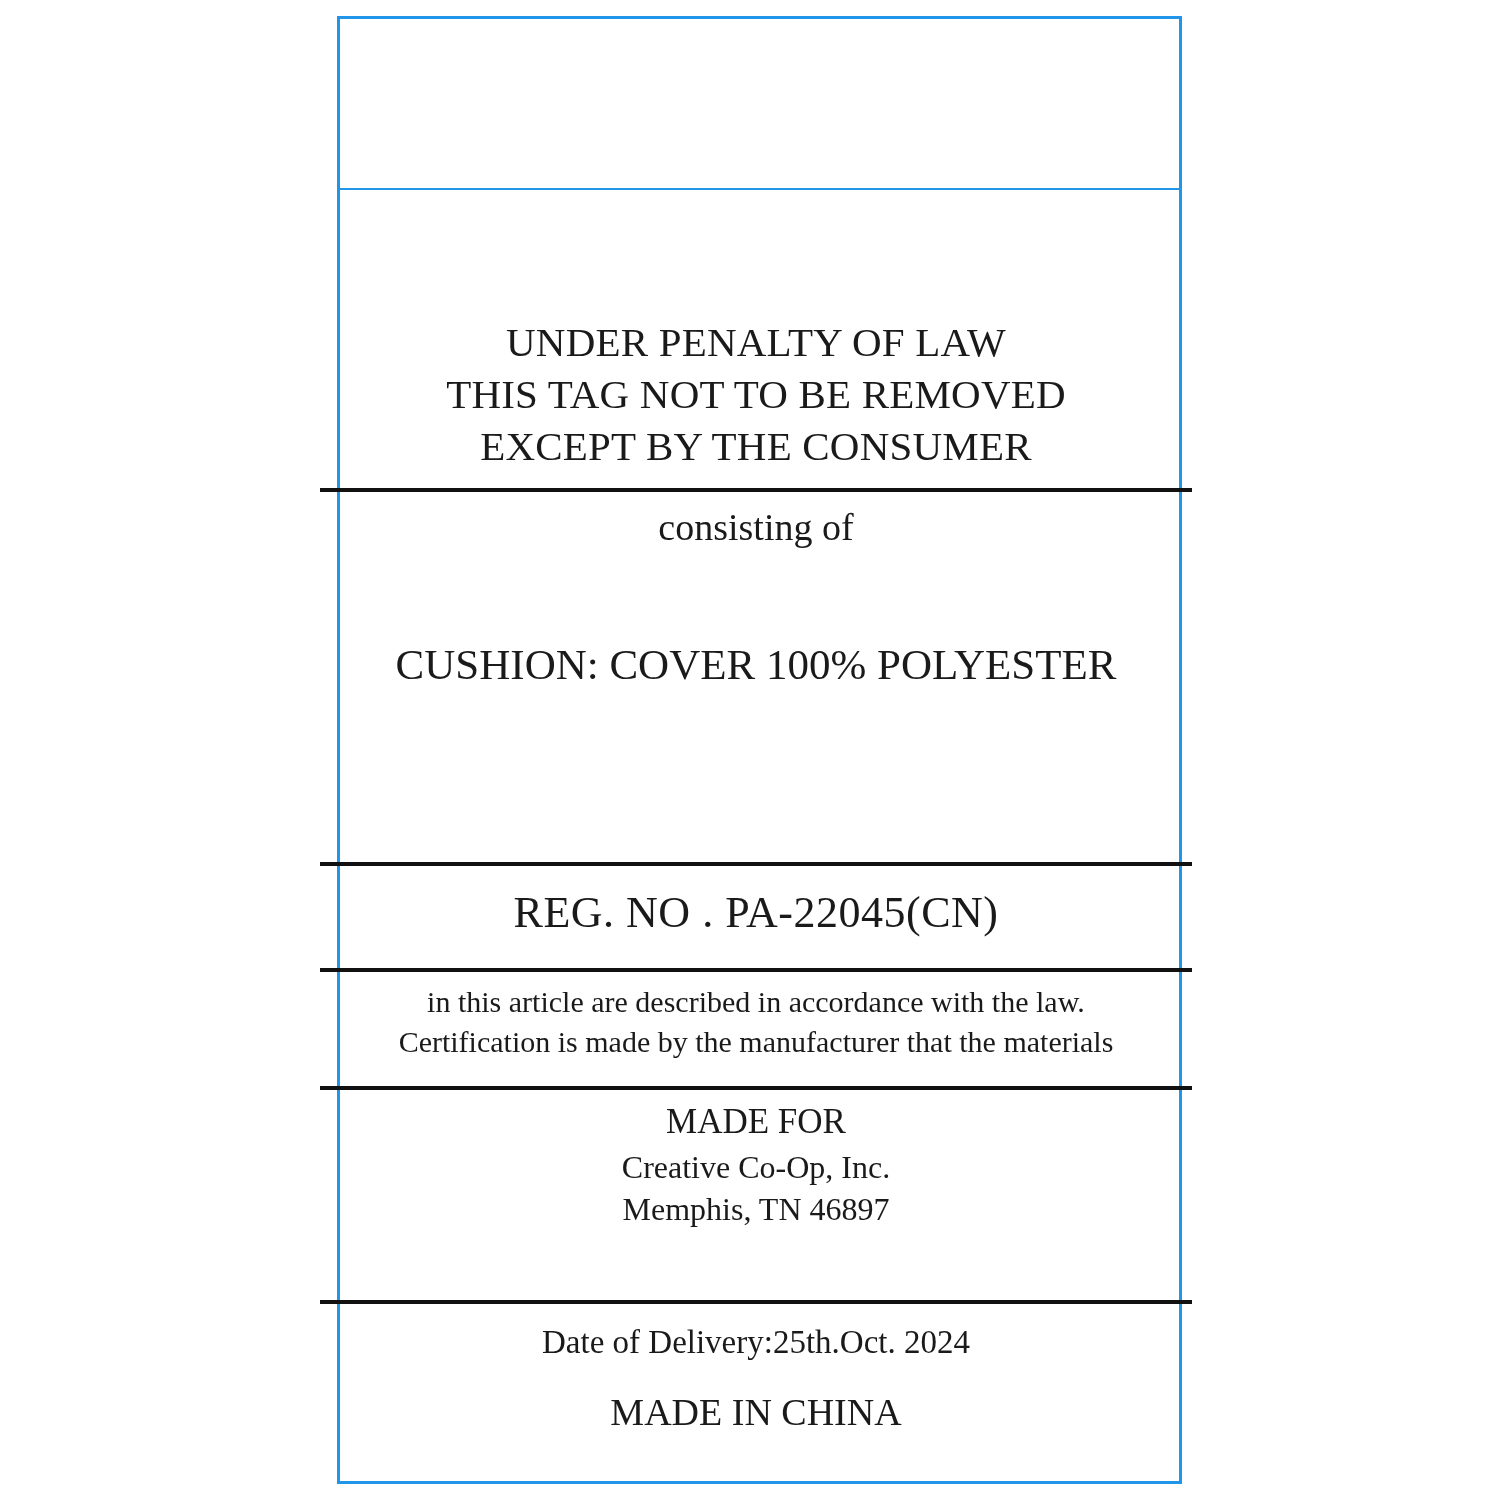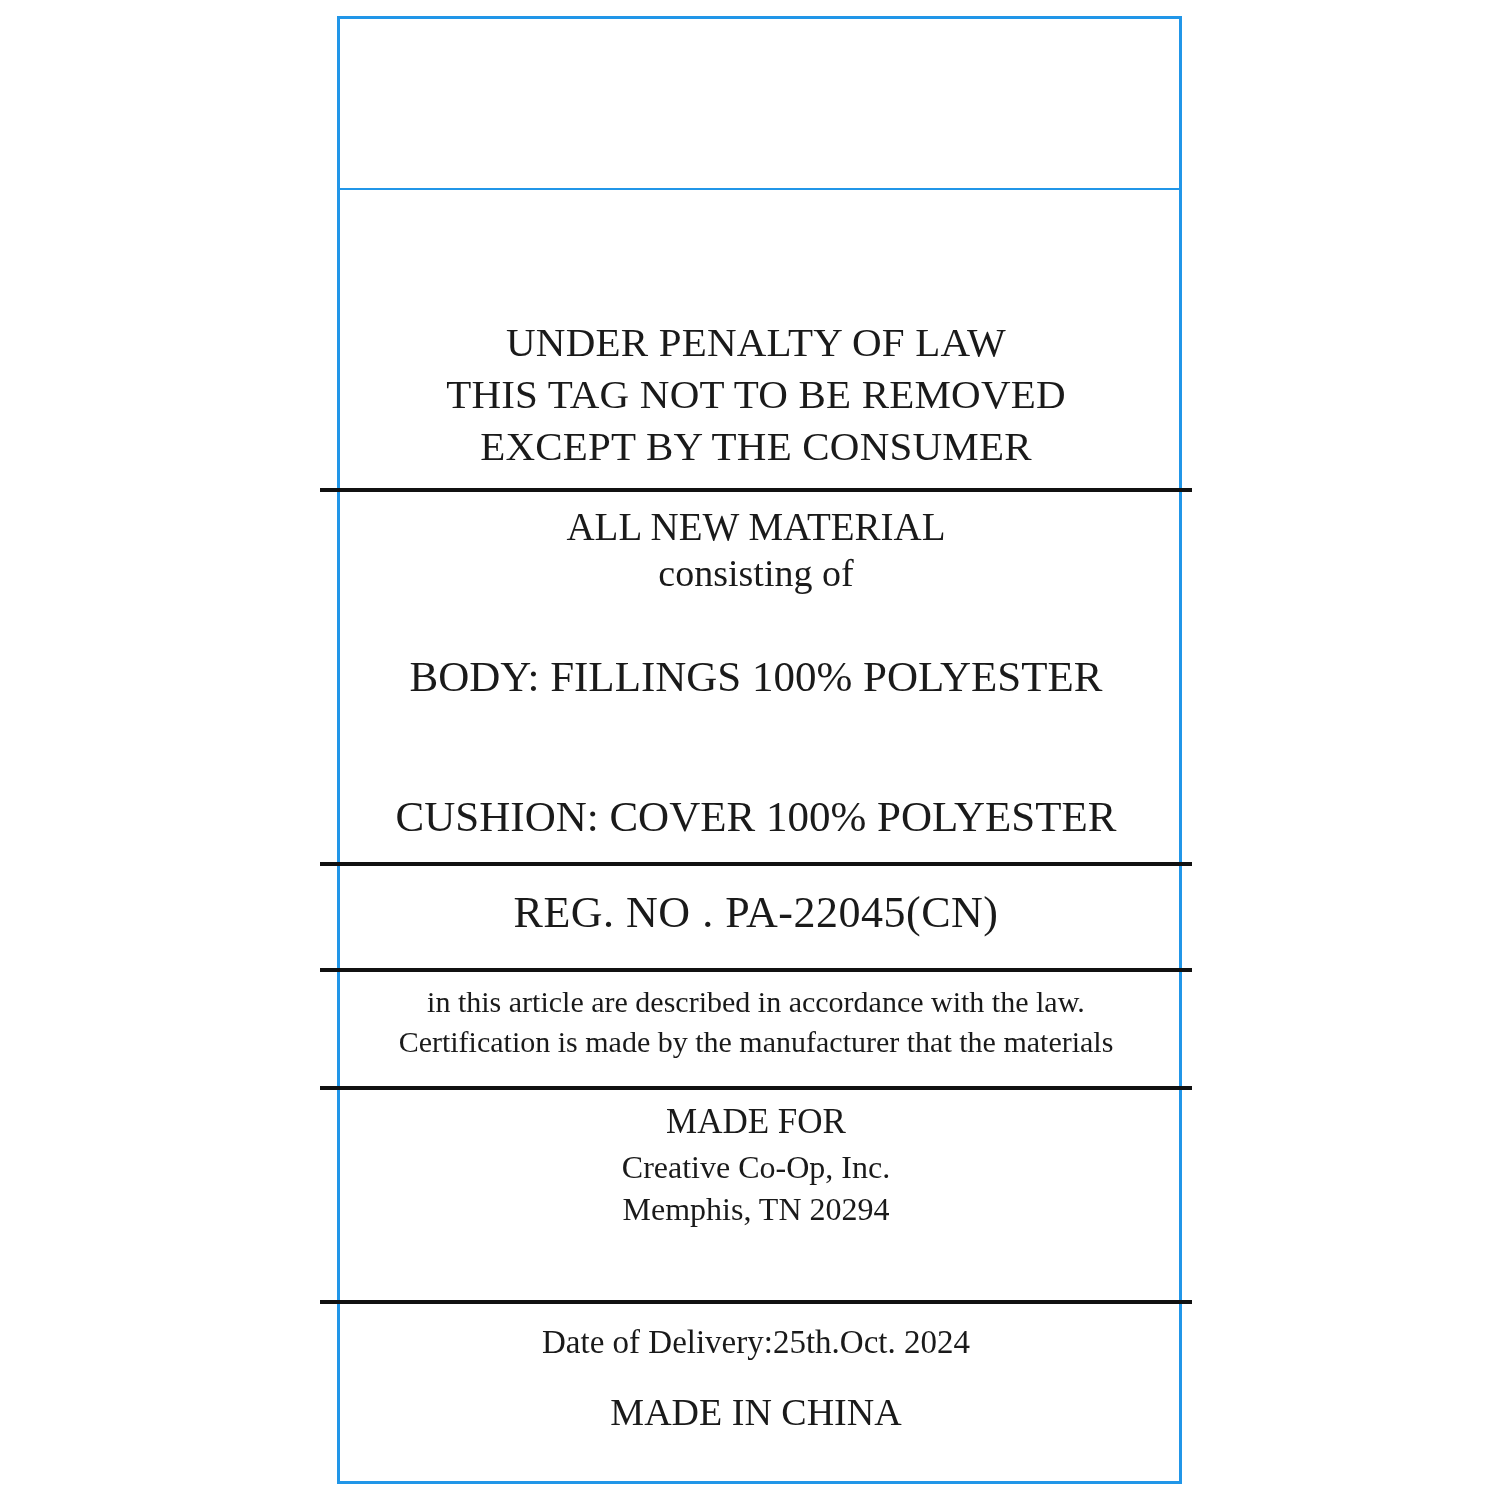--- a/index.html
+++ b/index.html
@@ -171,23 +171,21 @@
 
   <div class="section sec-penalty">
     <div class="line">UNDER PENALTY OF LAW</div>
     <div class="line">THIS TAG NOT TO BE REMOVED</div>
     <div class="line">EXCEPT BY THE CONSUMER</div>
   </div>
 
   <div class="rule rule-1"></div>
 
   <div class="section sec-material">
-    <div class="big">ALL NEW MATERIAL</div>
     <div class="small">consisting of</div>
-    <div class="body-line">BODY: FILLINGS 100% POLYESTER</div>
     <div class="cushion-line">CUSHION: COVER 100% POLYESTER</div>
   </div>
 
   <div class="rule rule-2"></div>
 
   <div class="section sec-reg">
     <div class="line">REG. NO . PA-22045(CN)</div>
   </div>
 
   <div class="rule rule-3"></div>
@@ -195,21 +193,21 @@
   <div class="section sec-cert">
     <div class="line">in this article are described in accordance with the law.</div>
     <div class="line">Certification is made by the manufacturer that the materials</div>
   </div>
 
   <div class="rule rule-4"></div>
 
   <div class="section sec-madefor">
     <div class="title">MADE FOR</div>
     <div class="line">Creative Co-Op, Inc.</div>
-    <div class="line">Memphis, TN  20294</div>
+    <div class="line">Memphis, TN  46897</div>
   </div>
 
   <div class="rule rule-5"></div>
 
   <div class="section sec-footer">
     <div class="date">Date of Delivery:25th.Oct. 2024</div>
     <div class="origin">MADE IN CHINA</div>
   </div>
 
 </div>

